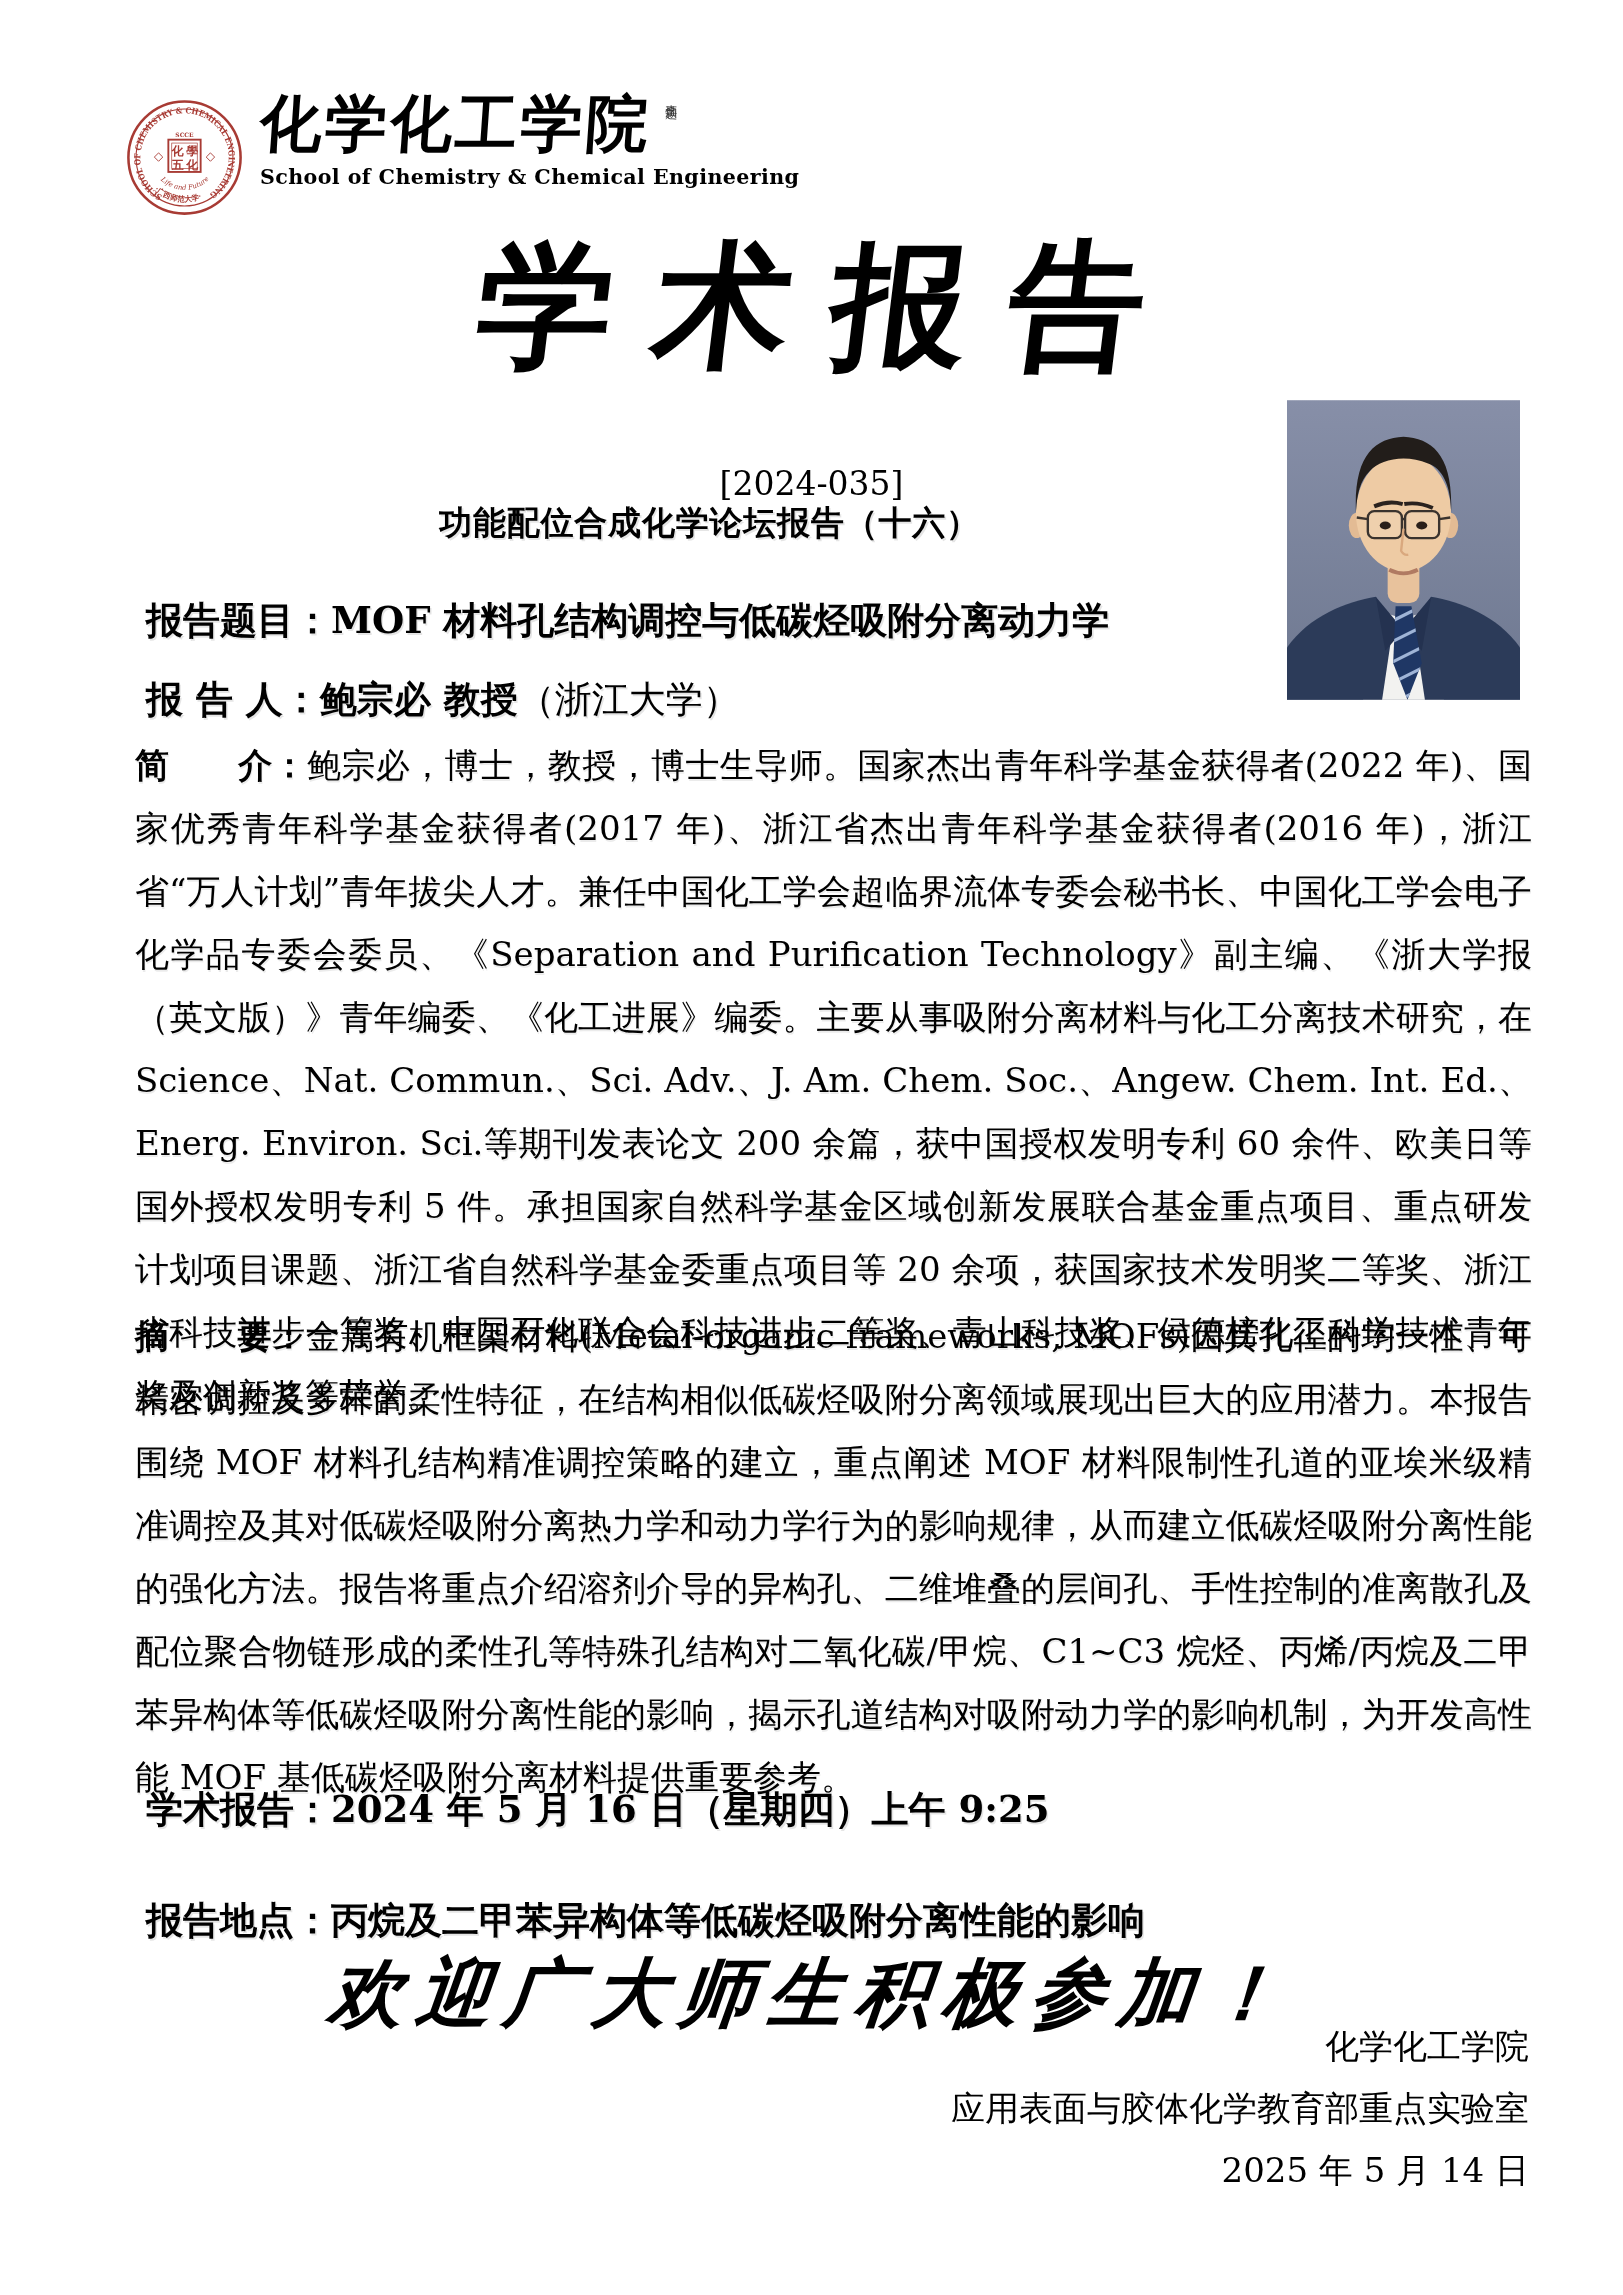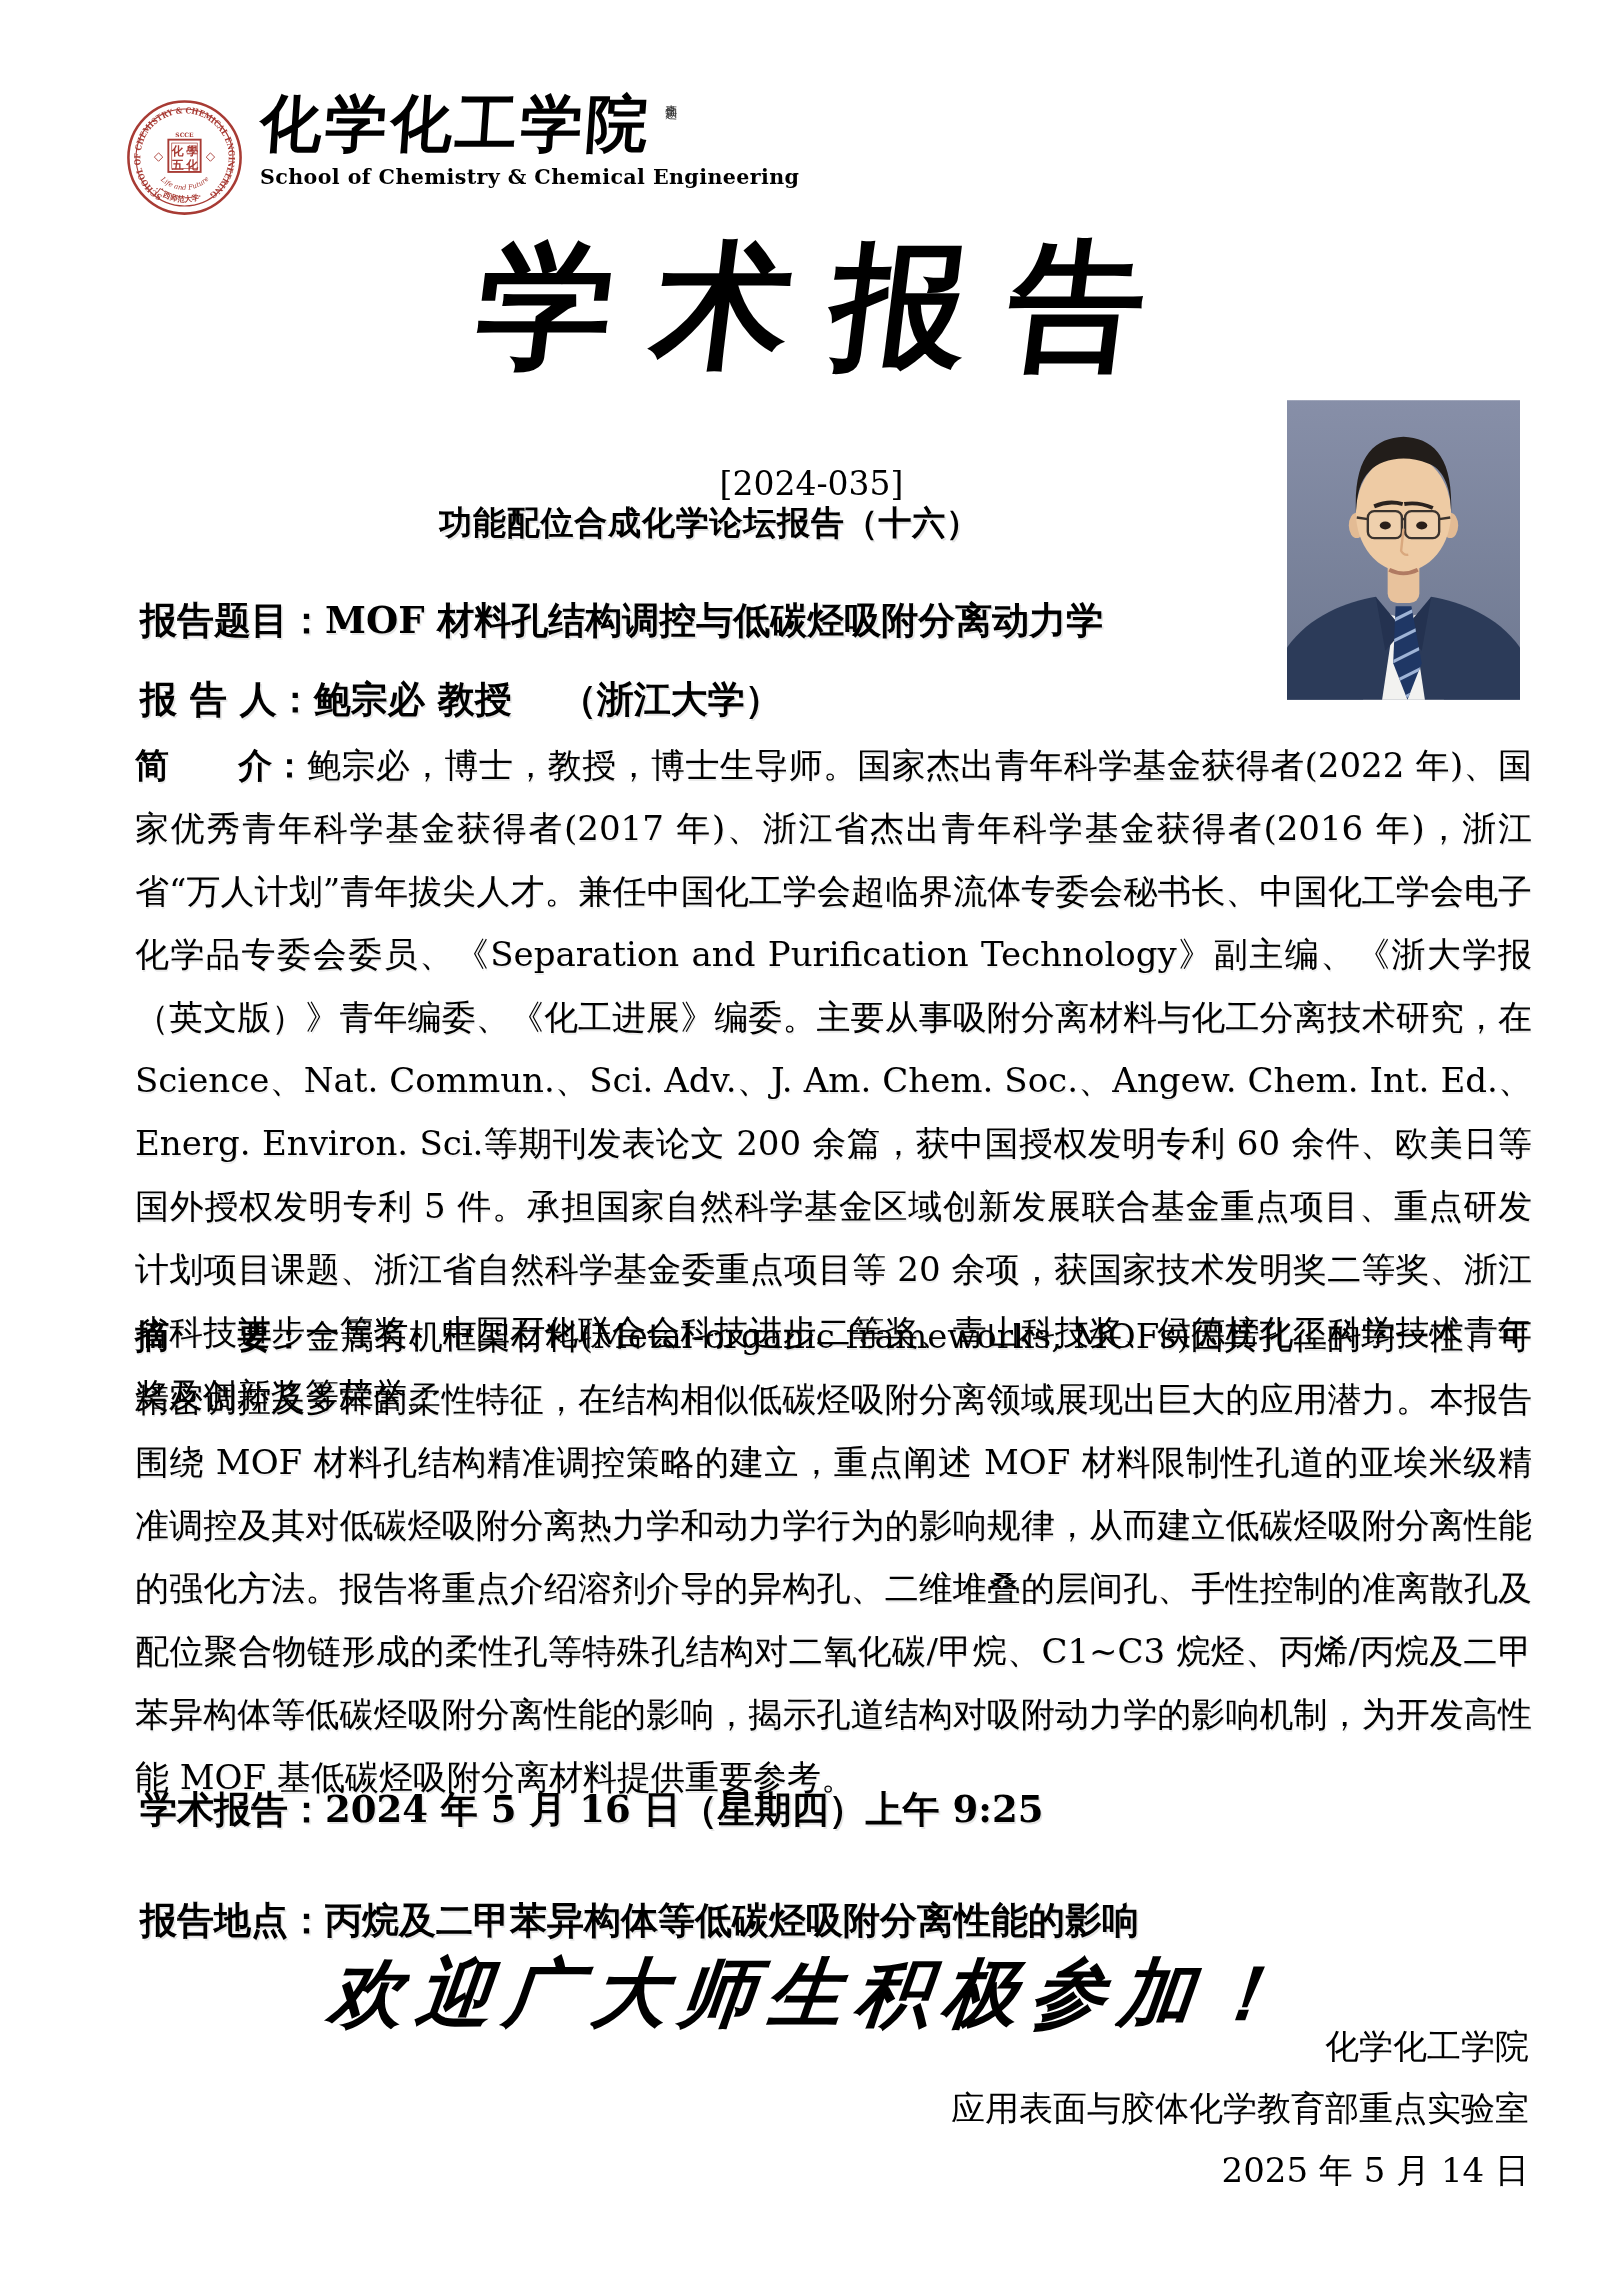--- a/index.html
+++ b/index.html
@@ -24,25 +24,25 @@
   .serial{position:absolute;top:464px;left:0;width:100%;text-align:center;font-size:33px;}
 
   
   .photo{position:absolute;left:1287px;top:400px;width:233px;height:300px;}
   .photo svg{display:block;width:100%;height:100%;}
 
   .forum-title{position:absolute;top:501px;left:135px;width:1149px;text-align:center;
                font-size:33px;font-weight:bold;letter-spacing:0.8px;
                text-shadow:1.6px 2.4px 0 rgba(0,0,0,0.10);}
 
-  .info-line{position:absolute;left:140px;font-size:37px;font-weight:bold;white-space:nowrap;
+  .info-line{position:absolute;left:146px;font-size:37px;font-weight:bold;white-space:nowrap;
              text-shadow:1.6px 2.4px 0 rgba(0,0,0,0.10);}
   .topic-line{top:596px;}
   .speaker-line{top:675px;}
-  .speaker-aff{font-weight:bold;margin-left:48px;}
+  .speaker-aff{font-weight:normal;}
   .time-line{top:1785px;}
   .venue-line{top:1896px;}
 
   .para{position:absolute;left:135px;width:1397px;font-size:34px;line-height:63px;
         text-align:justify;text-justify:inter-ideograph;margin:0;
         text-shadow:0.8px 1.6px 0 rgba(0,0,0,0.08);}
   .bio-para{top:734px;}
   .abs-para{top:1305px;}
   .plabel{font-weight:bold;}
 

